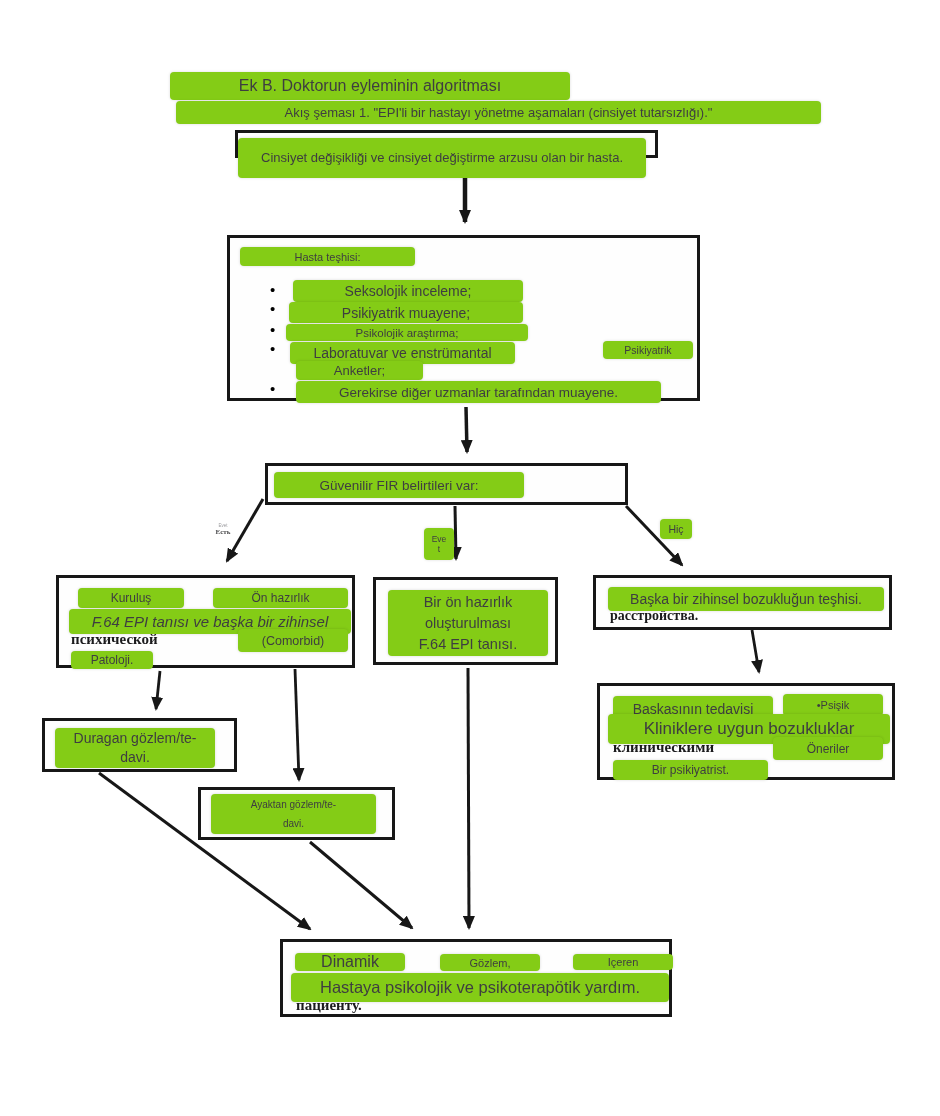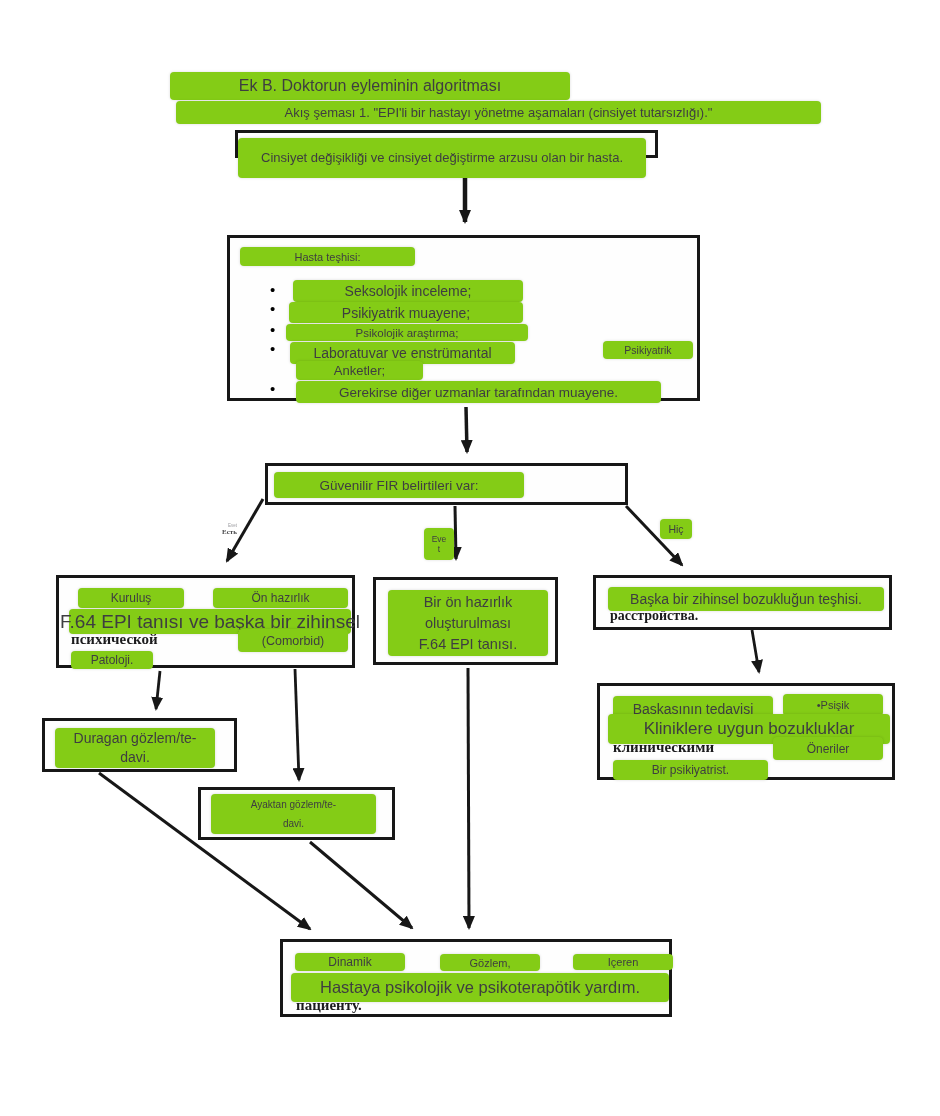--- a/index.html
+++ b/index.html
@@ -9,21 +9,21 @@
   .patch{position:absolute;background:#84cc16;border-radius:4px;
          box-shadow:0 0 3px rgba(0,0,0,.15);color:#3e3e40;
          display:flex;align-items:center;justify-content:center;
          text-align:center;box-sizing:border-box;}
   .patch.wrap{white-space:normal;}
   .patch.nowrap{white-space:nowrap;}
   .residual{position:absolute;font-family:"Liberation Serif",serif;font-weight:700;
             color:#1b1b1d;white-space:nowrap;}
   .stack span{display:block;}
   svg.connectors{position:absolute;left:0;top:0;pointer-events:none;}
-  .tinylabel{position:absolute;text-align:right;color:#2a2a2c;
+  .tinylabel{position:absolute;text-align:center;color:#2a2a2c;
              filter:blur(.4px);opacity:.85;line-height:1.1;}
   .tinylabel .t1{display:block;font-size:4.5px;color:#8a8a8e;}
   .tinylabel .t2{display:block;font-size:7px;font-weight:700;
                  font-family:"Liberation Serif",serif;}
 </style>
 </head>
 <body>
 
 <div id="page">
 
@@ -81,21 +81,21 @@
       <span>Eve</span>
       <span>t</span>
     </div>
   </div>
   <div class="patch nowrap" style="left:660px;top:519px;width:32px;height:20px;font-size:10.5px;">Hiç</div>
 
   <div class="node" style="left:56px;top:575px;width:299px;height:93px;">
     <div class="patch nowrap" style="left:19px;top:10px;width:106px;height:20px;font-size:12px;">Kuruluş</div>
     <div class="patch nowrap" style="left:154px;top:10px;width:135px;height:20px;font-size:12px;">Ön hazırlık</div>
     <div class="residual" style="left:12px;top:53px;font-size:15px;">психической</div>
-    <div class="patch nowrap" style="left:10px;top:31px;width:282px;height:25px;font-size:19px;">F.64 EPI tanısı ve başka bir zihinsel</div>
+    <div class="patch nowrap" style="left:10px;top:31px;width:282px;height:25px;font-size:15px;font-style:italic;">F.64 EPI tanısı ve başka bir zihinsel</div>
     <div class="patch nowrap" style="left:179px;top:51px;width:110px;height:23px;font-size:12.5px;">(Comorbid)</div>
     <div class="patch nowrap" style="left:12px;top:73px;width:82px;height:18px;font-size:12px;">Patoloji.</div>
   </div>
 
   <div class="node" style="left:373px;top:577px;width:185px;height:88px;">
     <div class="patch wrap stack" style="left:12px;top:10px;width:160px;height:66px;font-size:14.5px;line-height:21px;">
       <div>
         <span>Bir ön hazırlık</span>
         <span>oluşturulması</span>
         <span>F.64 EPI tanısı.</span>
@@ -129,20 +129,20 @@
   <div class="node" style="left:597px;top:683px;width:298px;height:97px;">
     <div class="patch nowrap" style="left:13px;top:10px;width:160px;height:25px;font-size:14px;">Başkasının tedavisi</div>
     <div class="patch nowrap" style="left:183px;top:8px;width:100px;height:22px;font-size:11px;">•Psişik</div>
     <div class="residual" style="left:13px;top:53px;font-size:15px;">клиническими</div>
     <div class="patch nowrap" style="left:8px;top:28px;width:282px;height:30px;font-size:17px;">Kliniklere uygun bozukluklar</div>
     <div class="patch nowrap" style="left:173px;top:51px;width:110px;height:23px;font-size:12px;">Öneriler</div>
     <div class="patch nowrap" style="left:13px;top:74px;width:155px;height:20px;font-size:12px;">Bir psikiyatrist.</div>
   </div>
 
   <div class="node" style="left:280px;top:939px;width:392px;height:78px;">
-    <div class="patch nowrap" style="left:12px;top:11px;width:110px;height:18px;font-size:12px;">Dinamik</div>
+    <div class="patch nowrap" style="left:12px;top:11px;width:110px;height:18px;font-size:16px;">Dinamik</div>
     <div class="patch nowrap" style="left:157px;top:12px;width:100px;height:17px;font-size:11px;">Gözlem,</div>
     <div class="patch nowrap" style="left:290px;top:12px;width:100px;height:16px;font-size:11px;">Içeren</div>
     <div class="residual" style="left:13px;top:55px;font-size:15px;">пациенту.</div>
     <div class="patch nowrap" style="left:8px;top:31px;width:378px;height:29px;font-size:16.5px;">Hastaya psikolojik ve psikoterapötik yardım.</div>
   </div>
 
 </div>
 
 </body></html>

